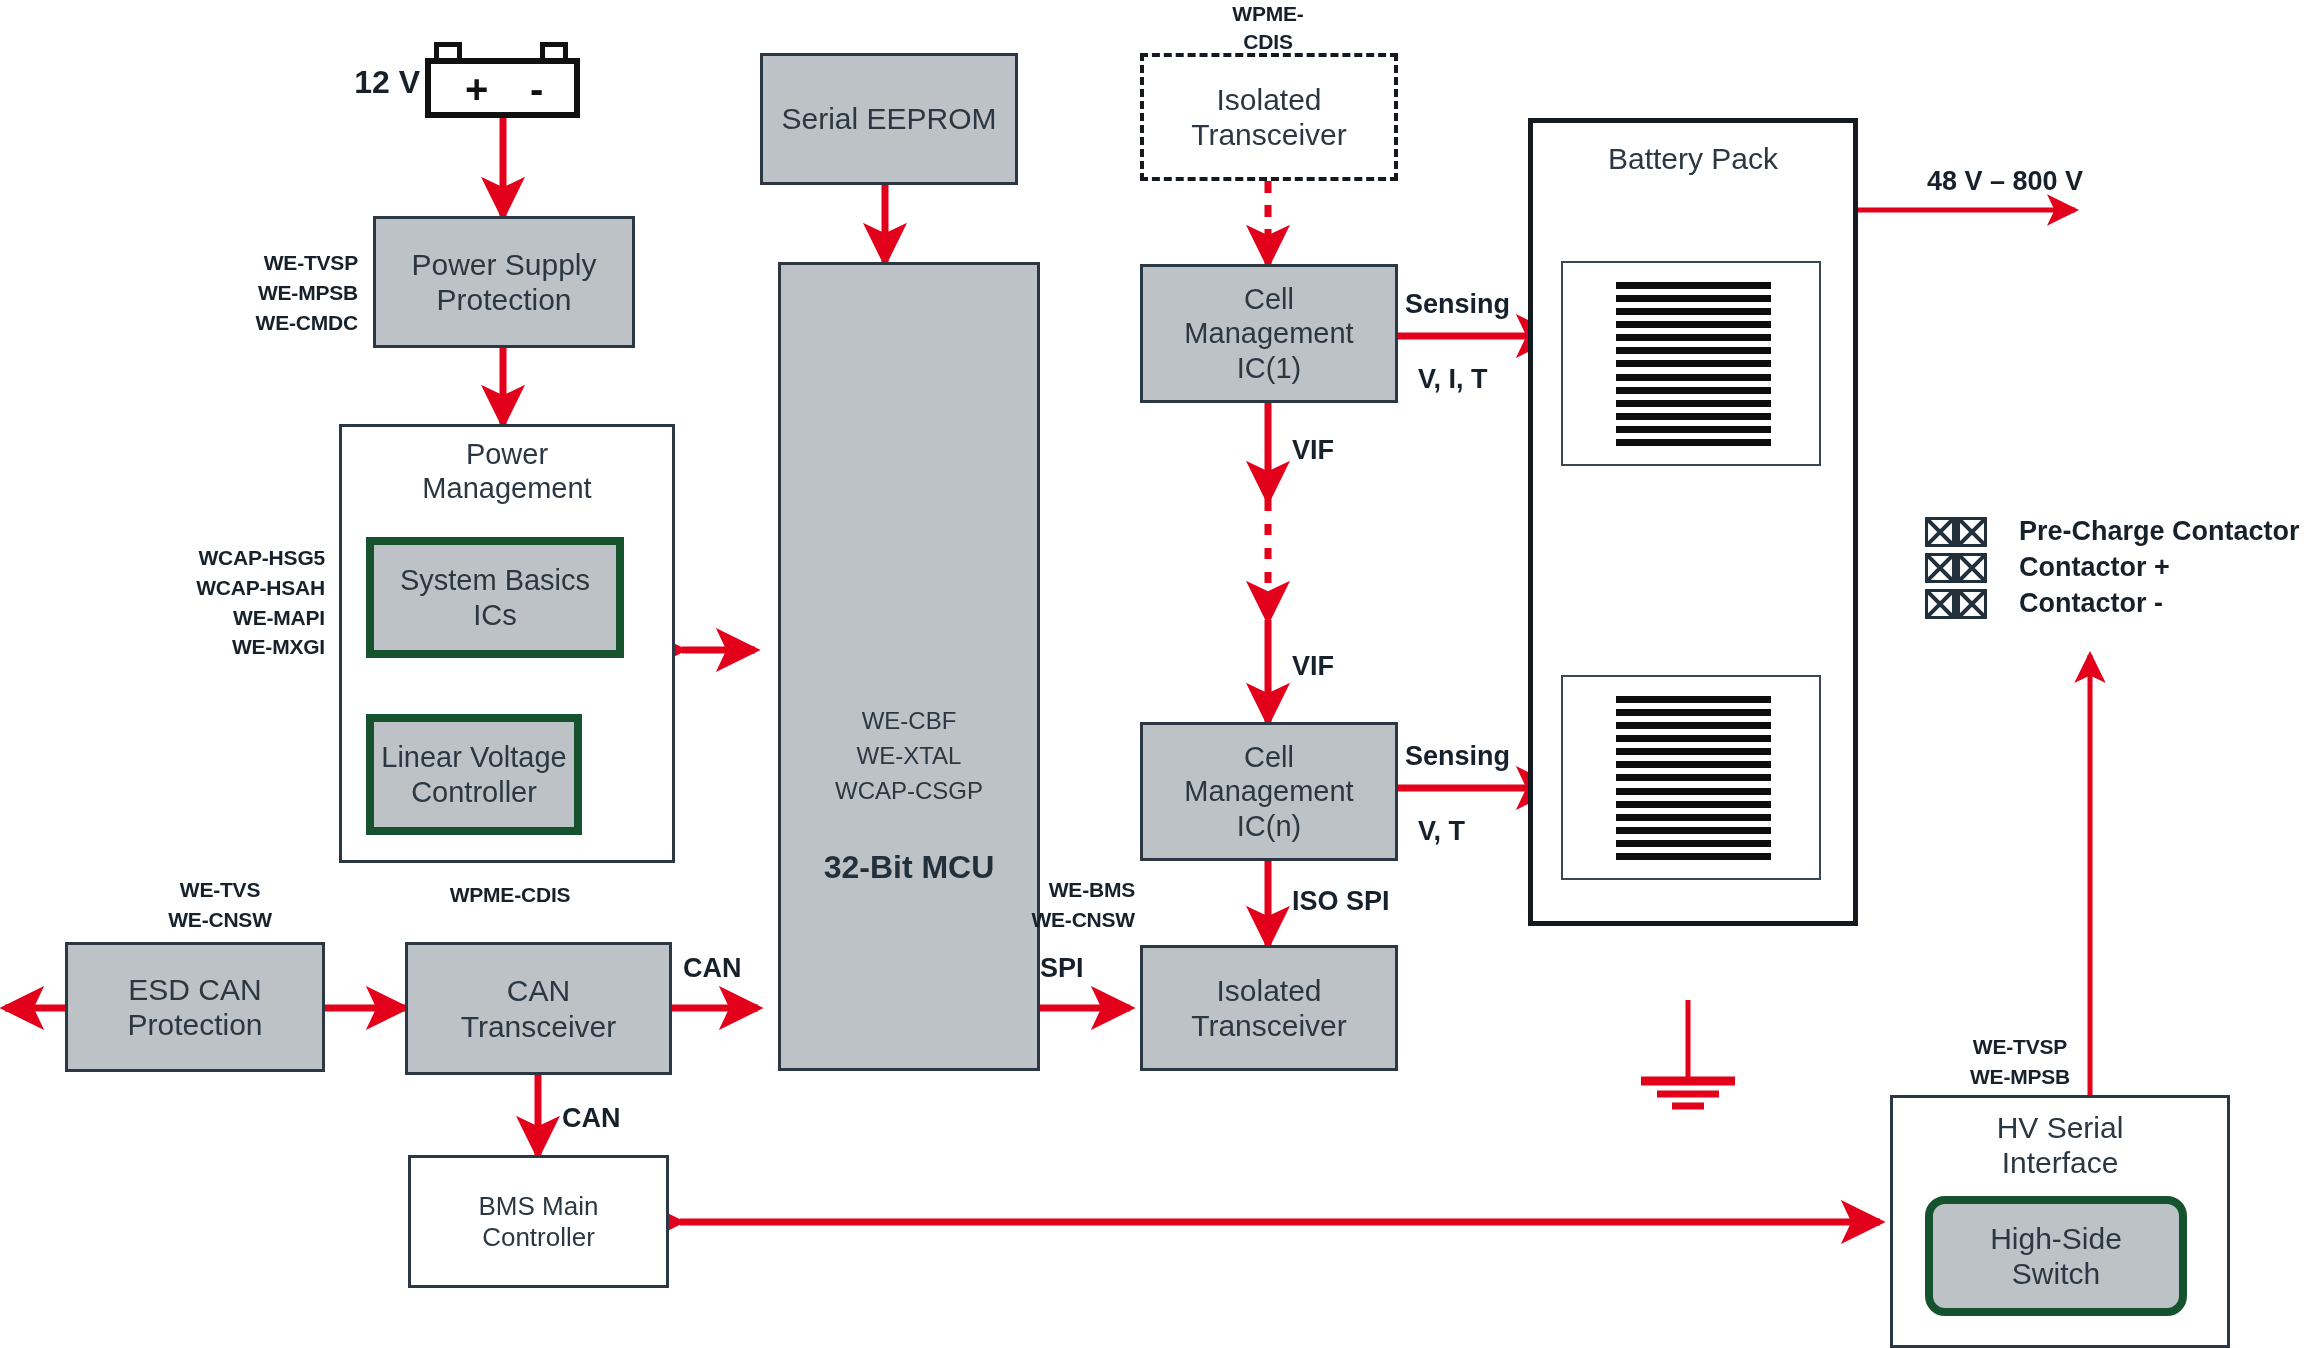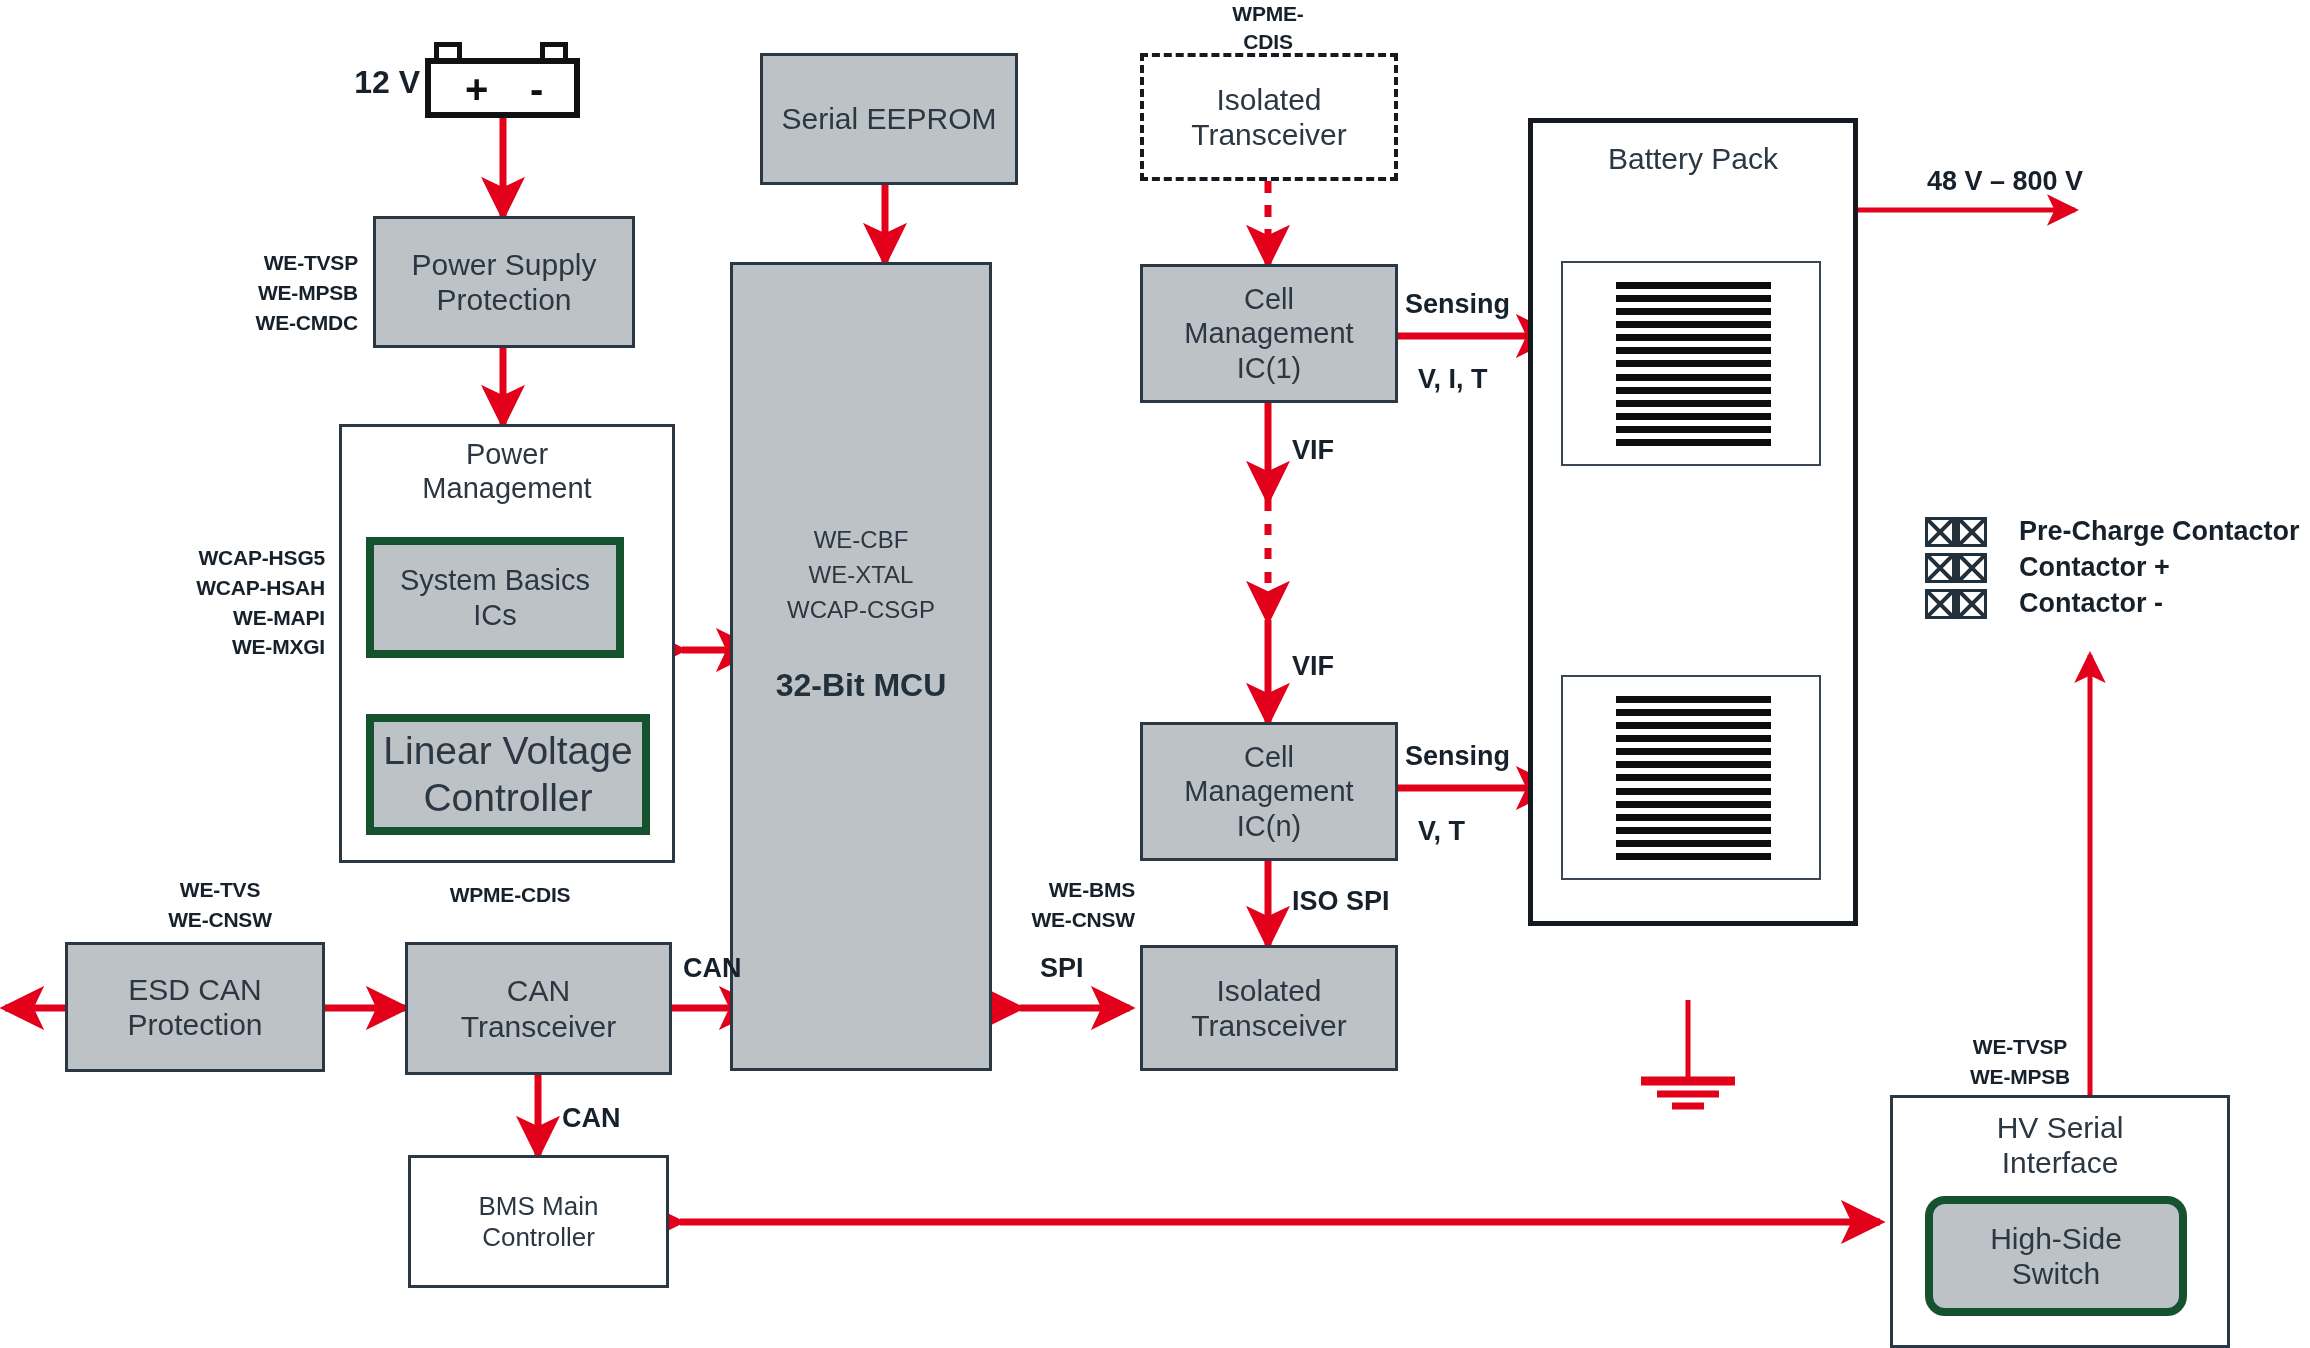--- a/index.html
+++ b/index.html
@@ -221,37 +221,37 @@
   </div>
 
   <div class="blk white titletop" style="left:339px;top:424px;width:336px;height:439px;font-size:29px;">
     <span>Power</span>
     <span>Management</span>
   </div>
   <div class="blk innergray" style="left:366px;top:537px;width:258px;height:121px;font-size:29px;">
     <span>System Basics</span>
     <span>ICs</span>
   </div>
-  <div class="blk innergray" style="left:366px;top:714px;width:284px;height:121px;font-size:39px;">
+  <div class="blk innergray" style="left:366px;top:714px;width:216px;height:121px;font-size:29px;">
     <span>Linear Voltage</span>
     <span>Controller</span>
   </div>
   <div class="lbl partnum" style="left:160px;top:543px;width:165px;text-align:right;">
     <div>WCAP-HSG5</div>
     <div>WCAP-HSAH</div>
     <div>WE-MAPI</div>
     <div>WE-MXGI</div>
   </div>
   <div class="lbl partnum" style="left:400px;top:880px;width:220px;text-align:center;">WPME-CDIS</div>
 
   <div class="blk gray" style="left:760px;top:53px;width:258px;height:132px;font-size:30px;">
     <span>Serial EEPROM</span>
   </div>
 
-  <div class="blk gray" style="left:730px;top:262px;width:262px;height:809px;font-size:30px;justify-content:flex-start;">
+  <div class="blk gray" style="left:778px;top:262px;width:262px;height:809px;font-size:30px;justify-content:center;">
     <div style="margin-top:258px;font-size:24px;line-height:1.45;font-weight:normal;">
       <div>WE-CBF</div>
       <div>WE-XTAL</div>
       <div>WCAP-CSGP</div>
     </div>
     <div style="margin-top:40px;font-size:32px;font-weight:bold;color:#22303c;">32-Bit MCU</div>
   </div>
 
   <div class="lbl partnum" style="left:1178px;top:0px;width:180px;text-align:center;line-height:1.35;">
     <div>WPME-</div>

